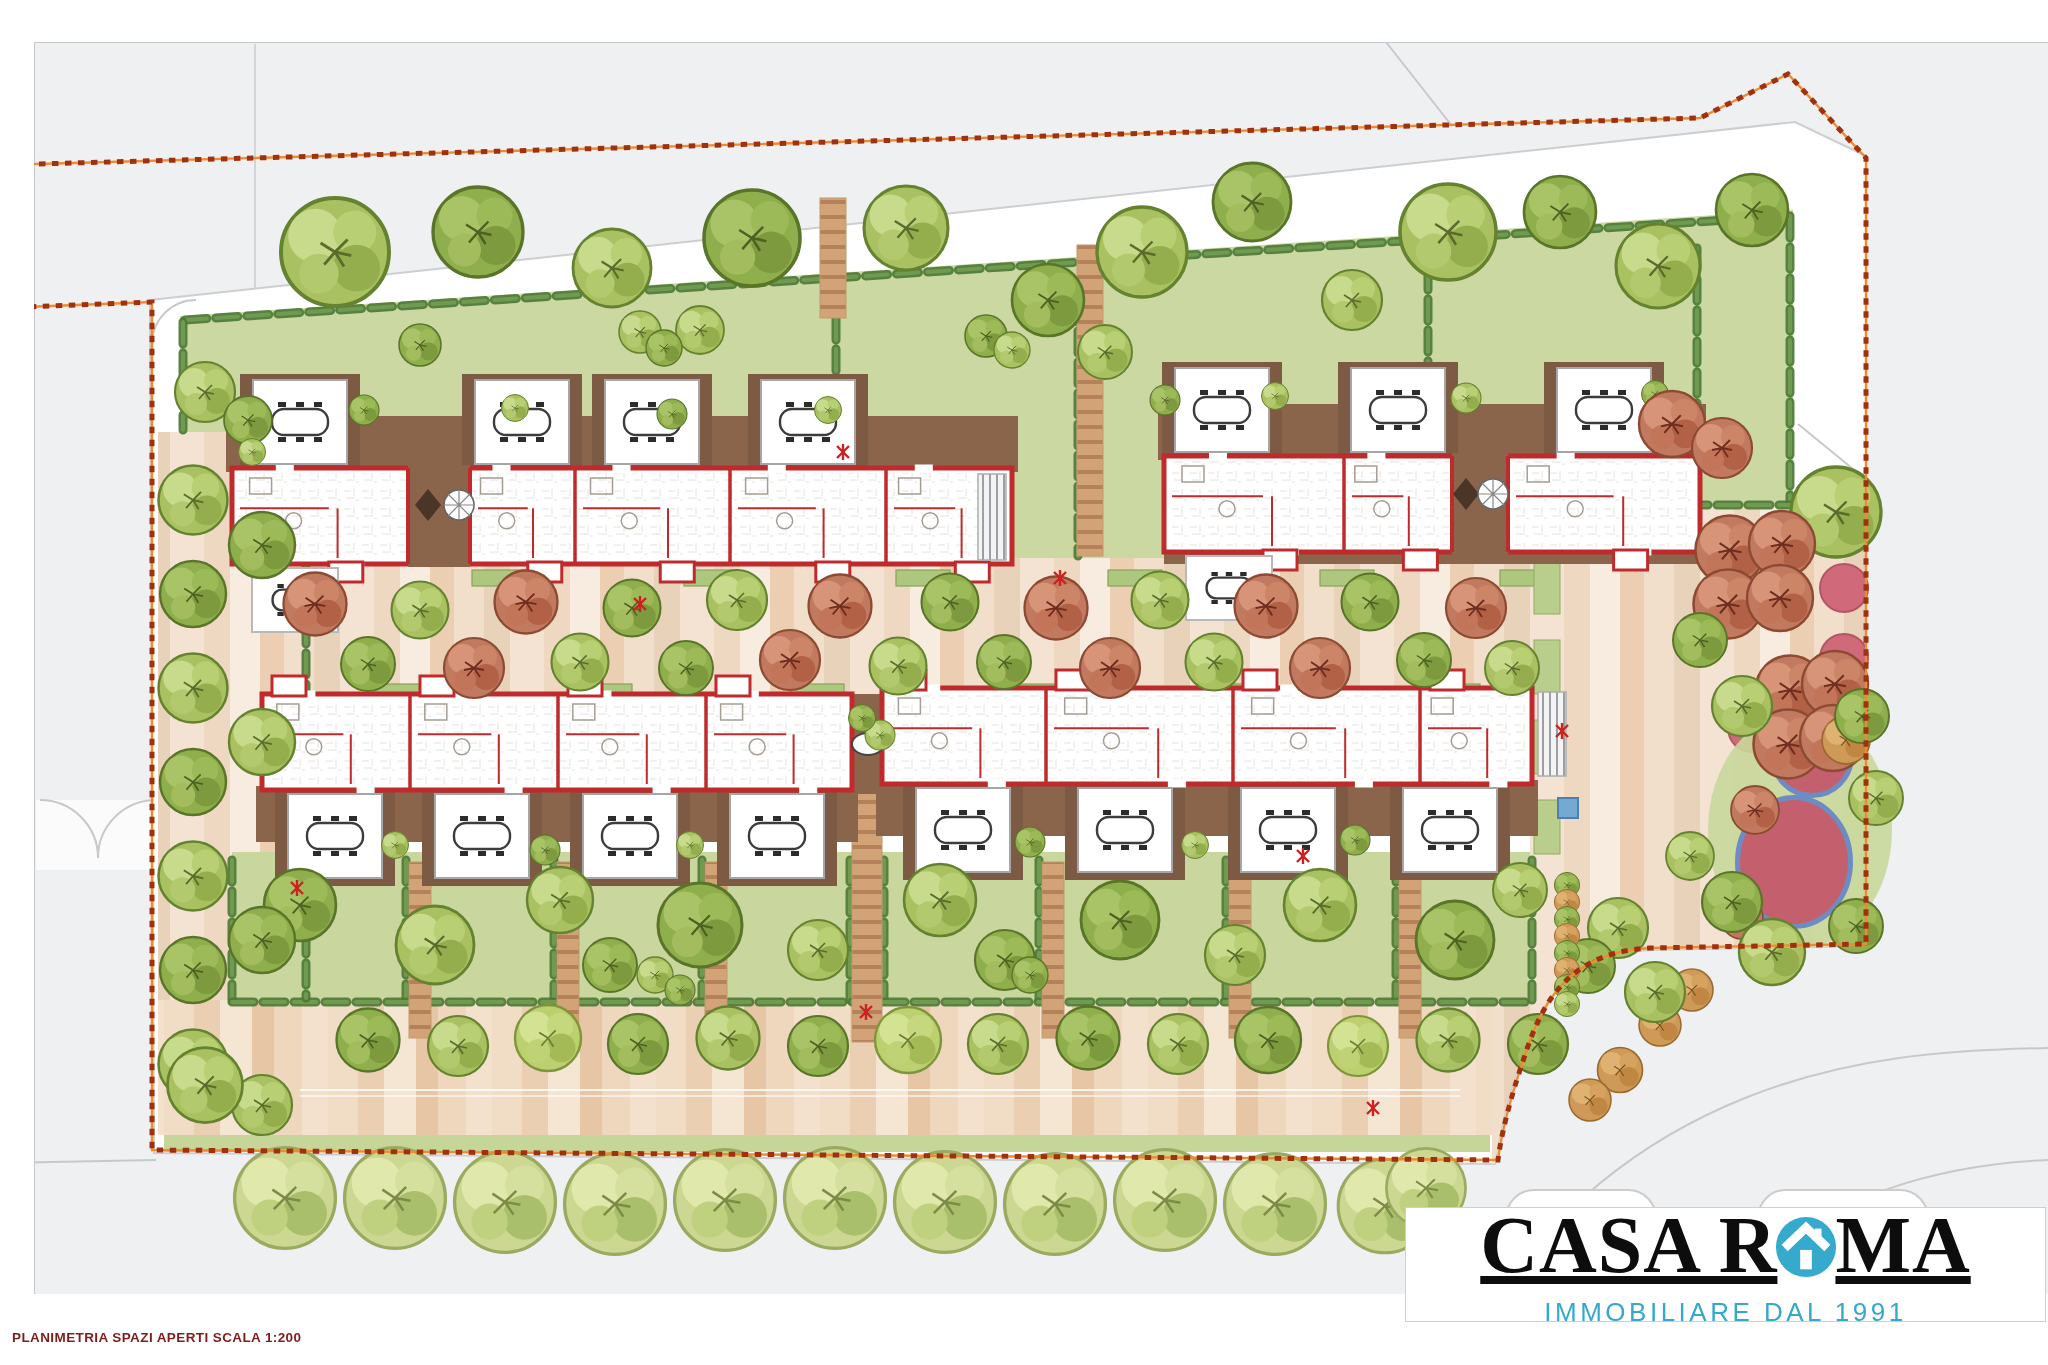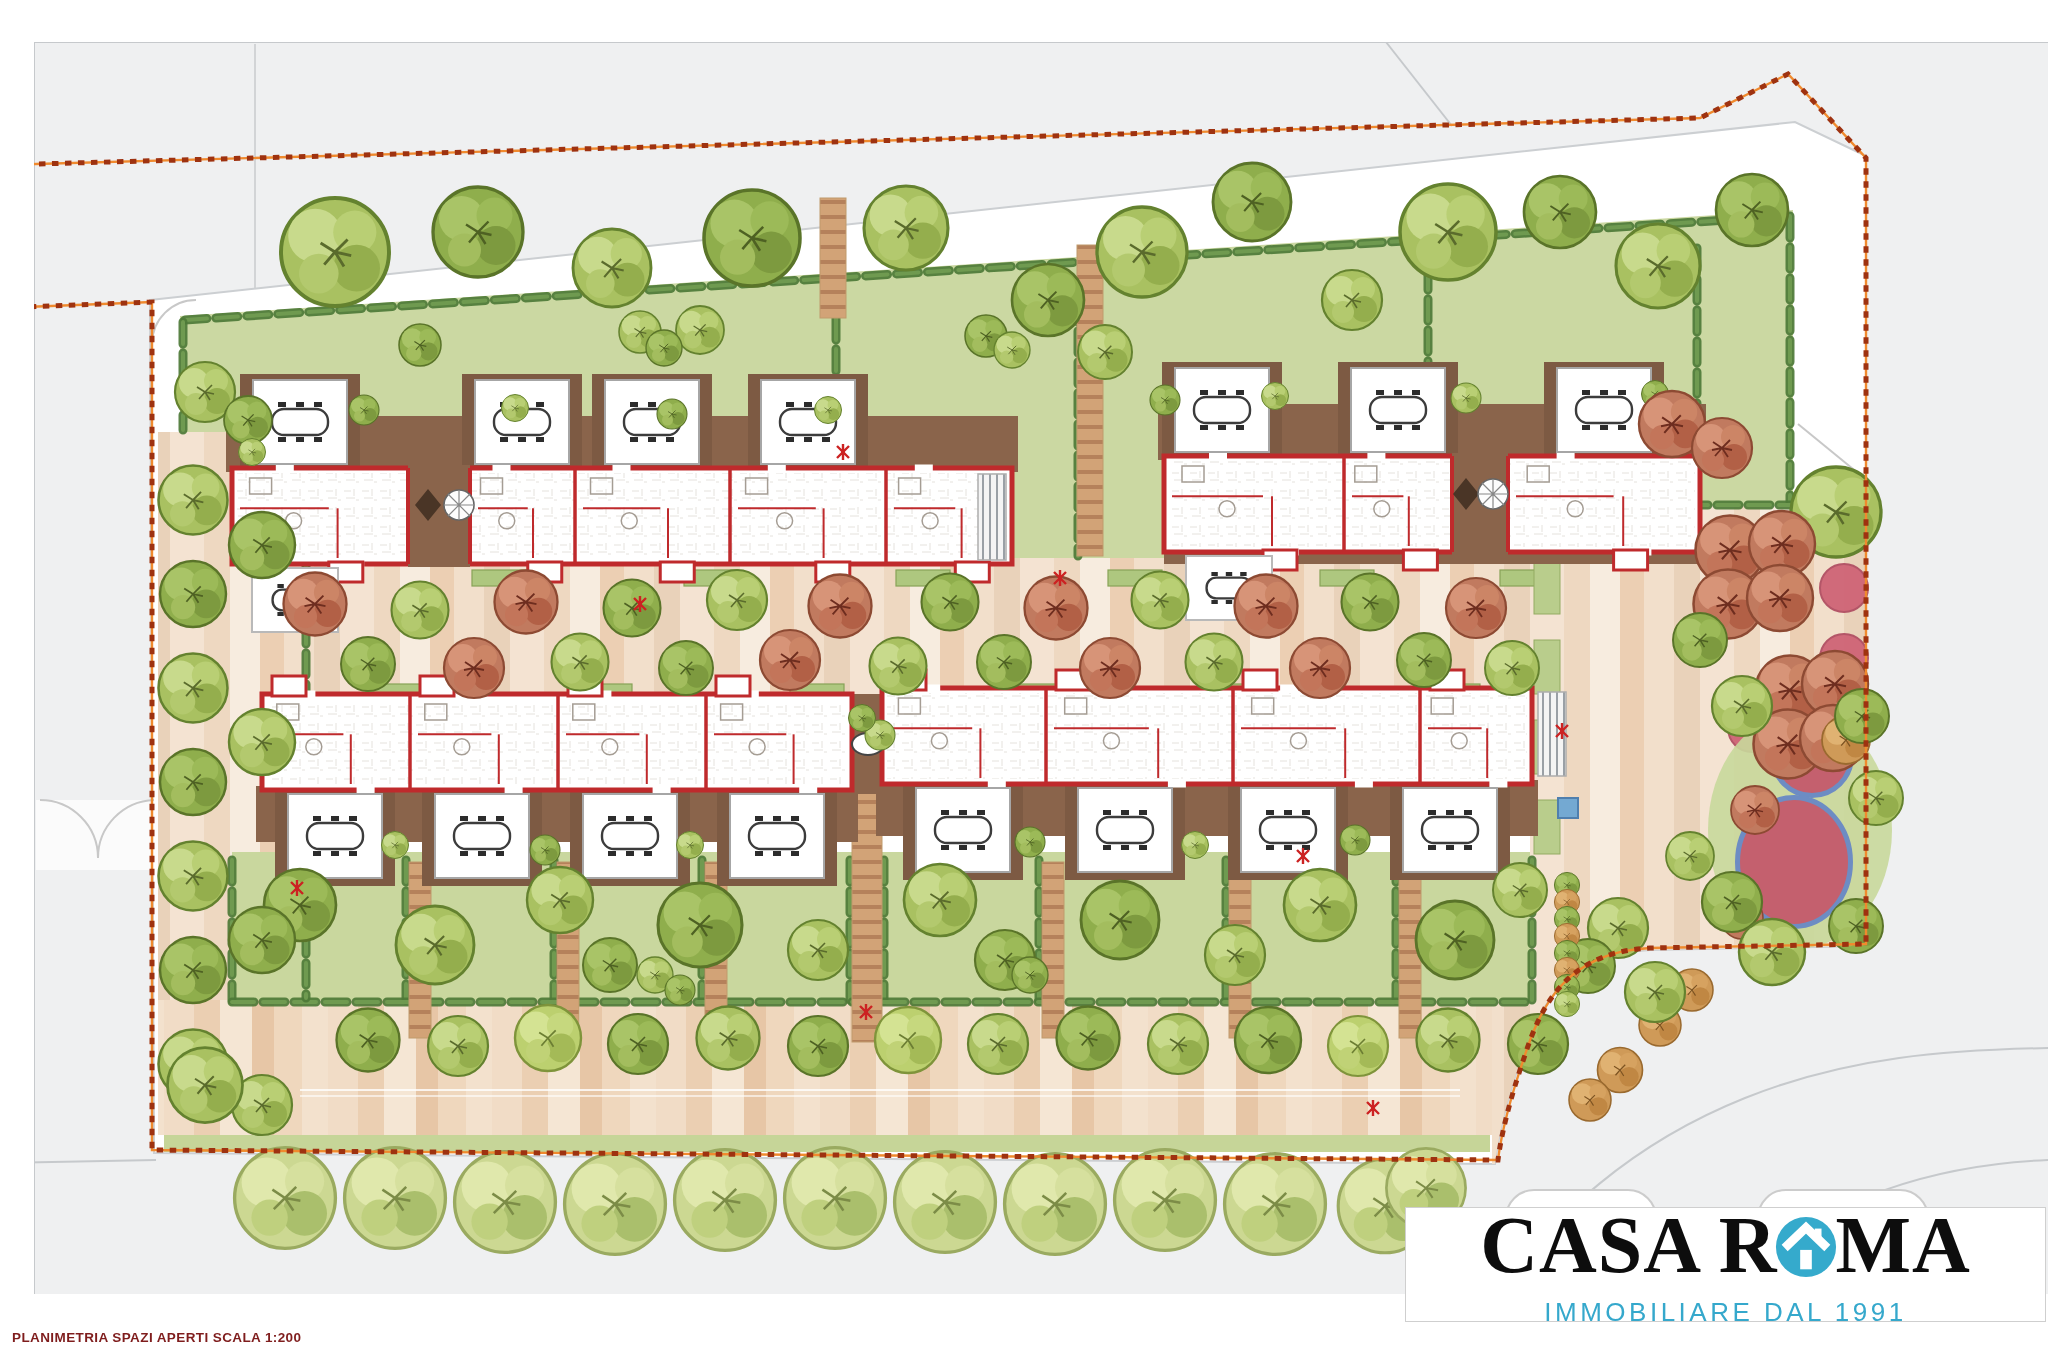--- a/index.html
+++ b/index.html
@@ -6,21 +6,21 @@
             font-family:"Liberation Sans",sans-serif;}
   #stage{position:relative;width:2048px;height:1365px;background:#fff;}
   svg{display:block}
   use,symbol{overflow:visible}
   #caption{position:absolute;left:12px;top:1330px;font-size:13.5px;font-weight:700;
            color:#7f1d1d;letter-spacing:.4px;}
   #logo-box{position:absolute;left:1405px;top:1207px;width:641px;height:115px;background:#fff;
             border:1px solid #cfcfcf;box-sizing:border-box;display:flex;align-items:center;justify-content:center;}
   #logo-inner{text-align:center;line-height:1;}
   .logo-line{font-family:"Liberation Serif",serif;font-weight:700;font-size:80px;color:#0d0d0d;
-             letter-spacing:1px;white-space:nowrap;display:flex;align-items:center;justify-content:center;}
+             letter-spacing:1px;white-space:nowrap;display:flex;align-items:center;justify-content:center;text-decoration:underline;}
   .logo-line svg{margin:0 -3px;transform:translateY(2px);}
   #logo-tagline{font-size:26px;color:#35a8cc;letter-spacing:3.5px;margin-top:14px;font-weight:400;}
 </style>
 </head>
 <body>
 
 <div id="stage">
 <svg id="plan" width="2048" height="1365" viewBox="0 0 2048 1365" xmlns="http://www.w3.org/2000/svg">
   <defs>
     <pattern id="pv" width="170" height="60" patternUnits="userSpaceOnUse">

